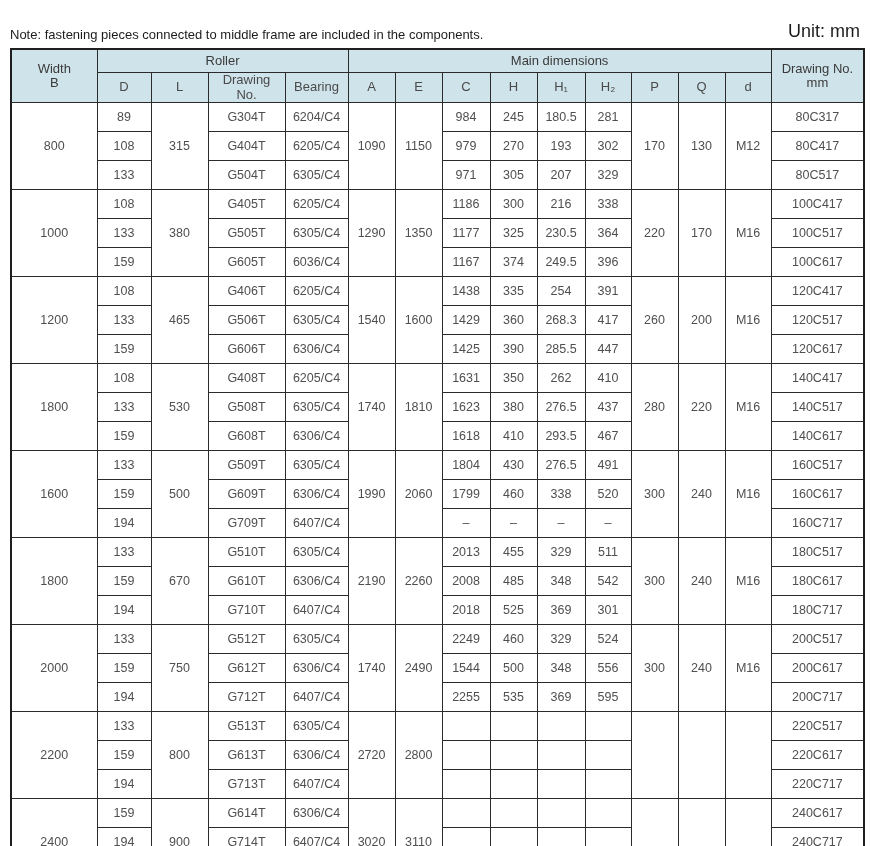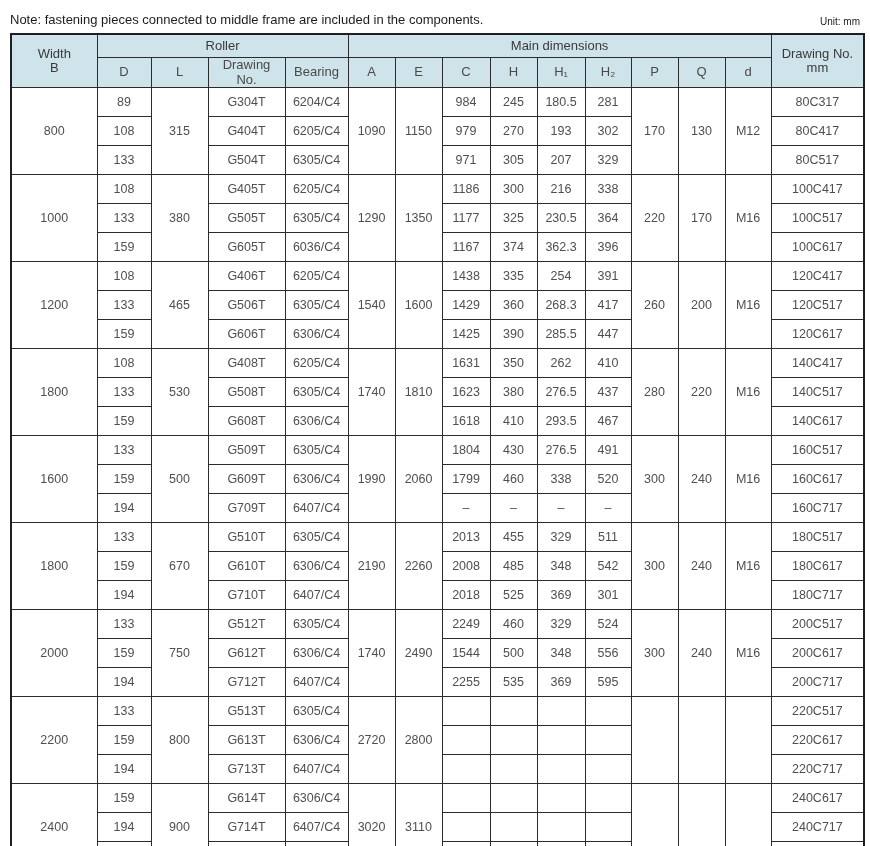--- a/index.html
+++ b/index.html
@@ -6,23 +6,23 @@
   body {
     width: 870px; height: 846px;
     font-family: "Liberation Sans", sans-serif;
     color: #3d3d3d;
     overflow: hidden;
   }
   .page { padding: 6px 8px 0 10px; }
   .topbar {
     display: flex; justify-content: space-between; align-items: flex-end;
     font-size: 13px; color: #1c1c1c;
-    margin: 6px 0 6px 0;
-  }
-  .unit { font-size: 10px; color: #1c1c1c; padding-right: 2px; }
+    margin: 15px 0 6px 0;
+  }
+  .unit { font-size: 18px; color: #1c1c1c; padding-right: 2px; }
   table {
     border-collapse: collapse;
     table-layout: fixed;
     width: 853px;
     border: 2px solid #1f1f1f;
   }
   th, td {
     border: 1px solid #2b2b2b;
     text-align: center;
     vertical-align: middle;
@@ -164,21 +164,21 @@
           <td>230.5</td>
           <td>364</td>
           <td>100C517</td>
         </tr>
         <tr>
           <td>159</td>
           <td>G605T</td>
           <td>6036/C4</td>
           <td>1167</td>
           <td>374</td>
-          <td>362.3</td>
+          <td>249.5</td>
           <td>396</td>
           <td>100C617</td>
         </tr>
         <tr>
           <td rowspan="3">1200</td>
           <td>108</td>
           <td rowspan="3">465</td>
           <td>G406T</td>
           <td>6205/C4</td>
           <td rowspan="3">1540</td>

